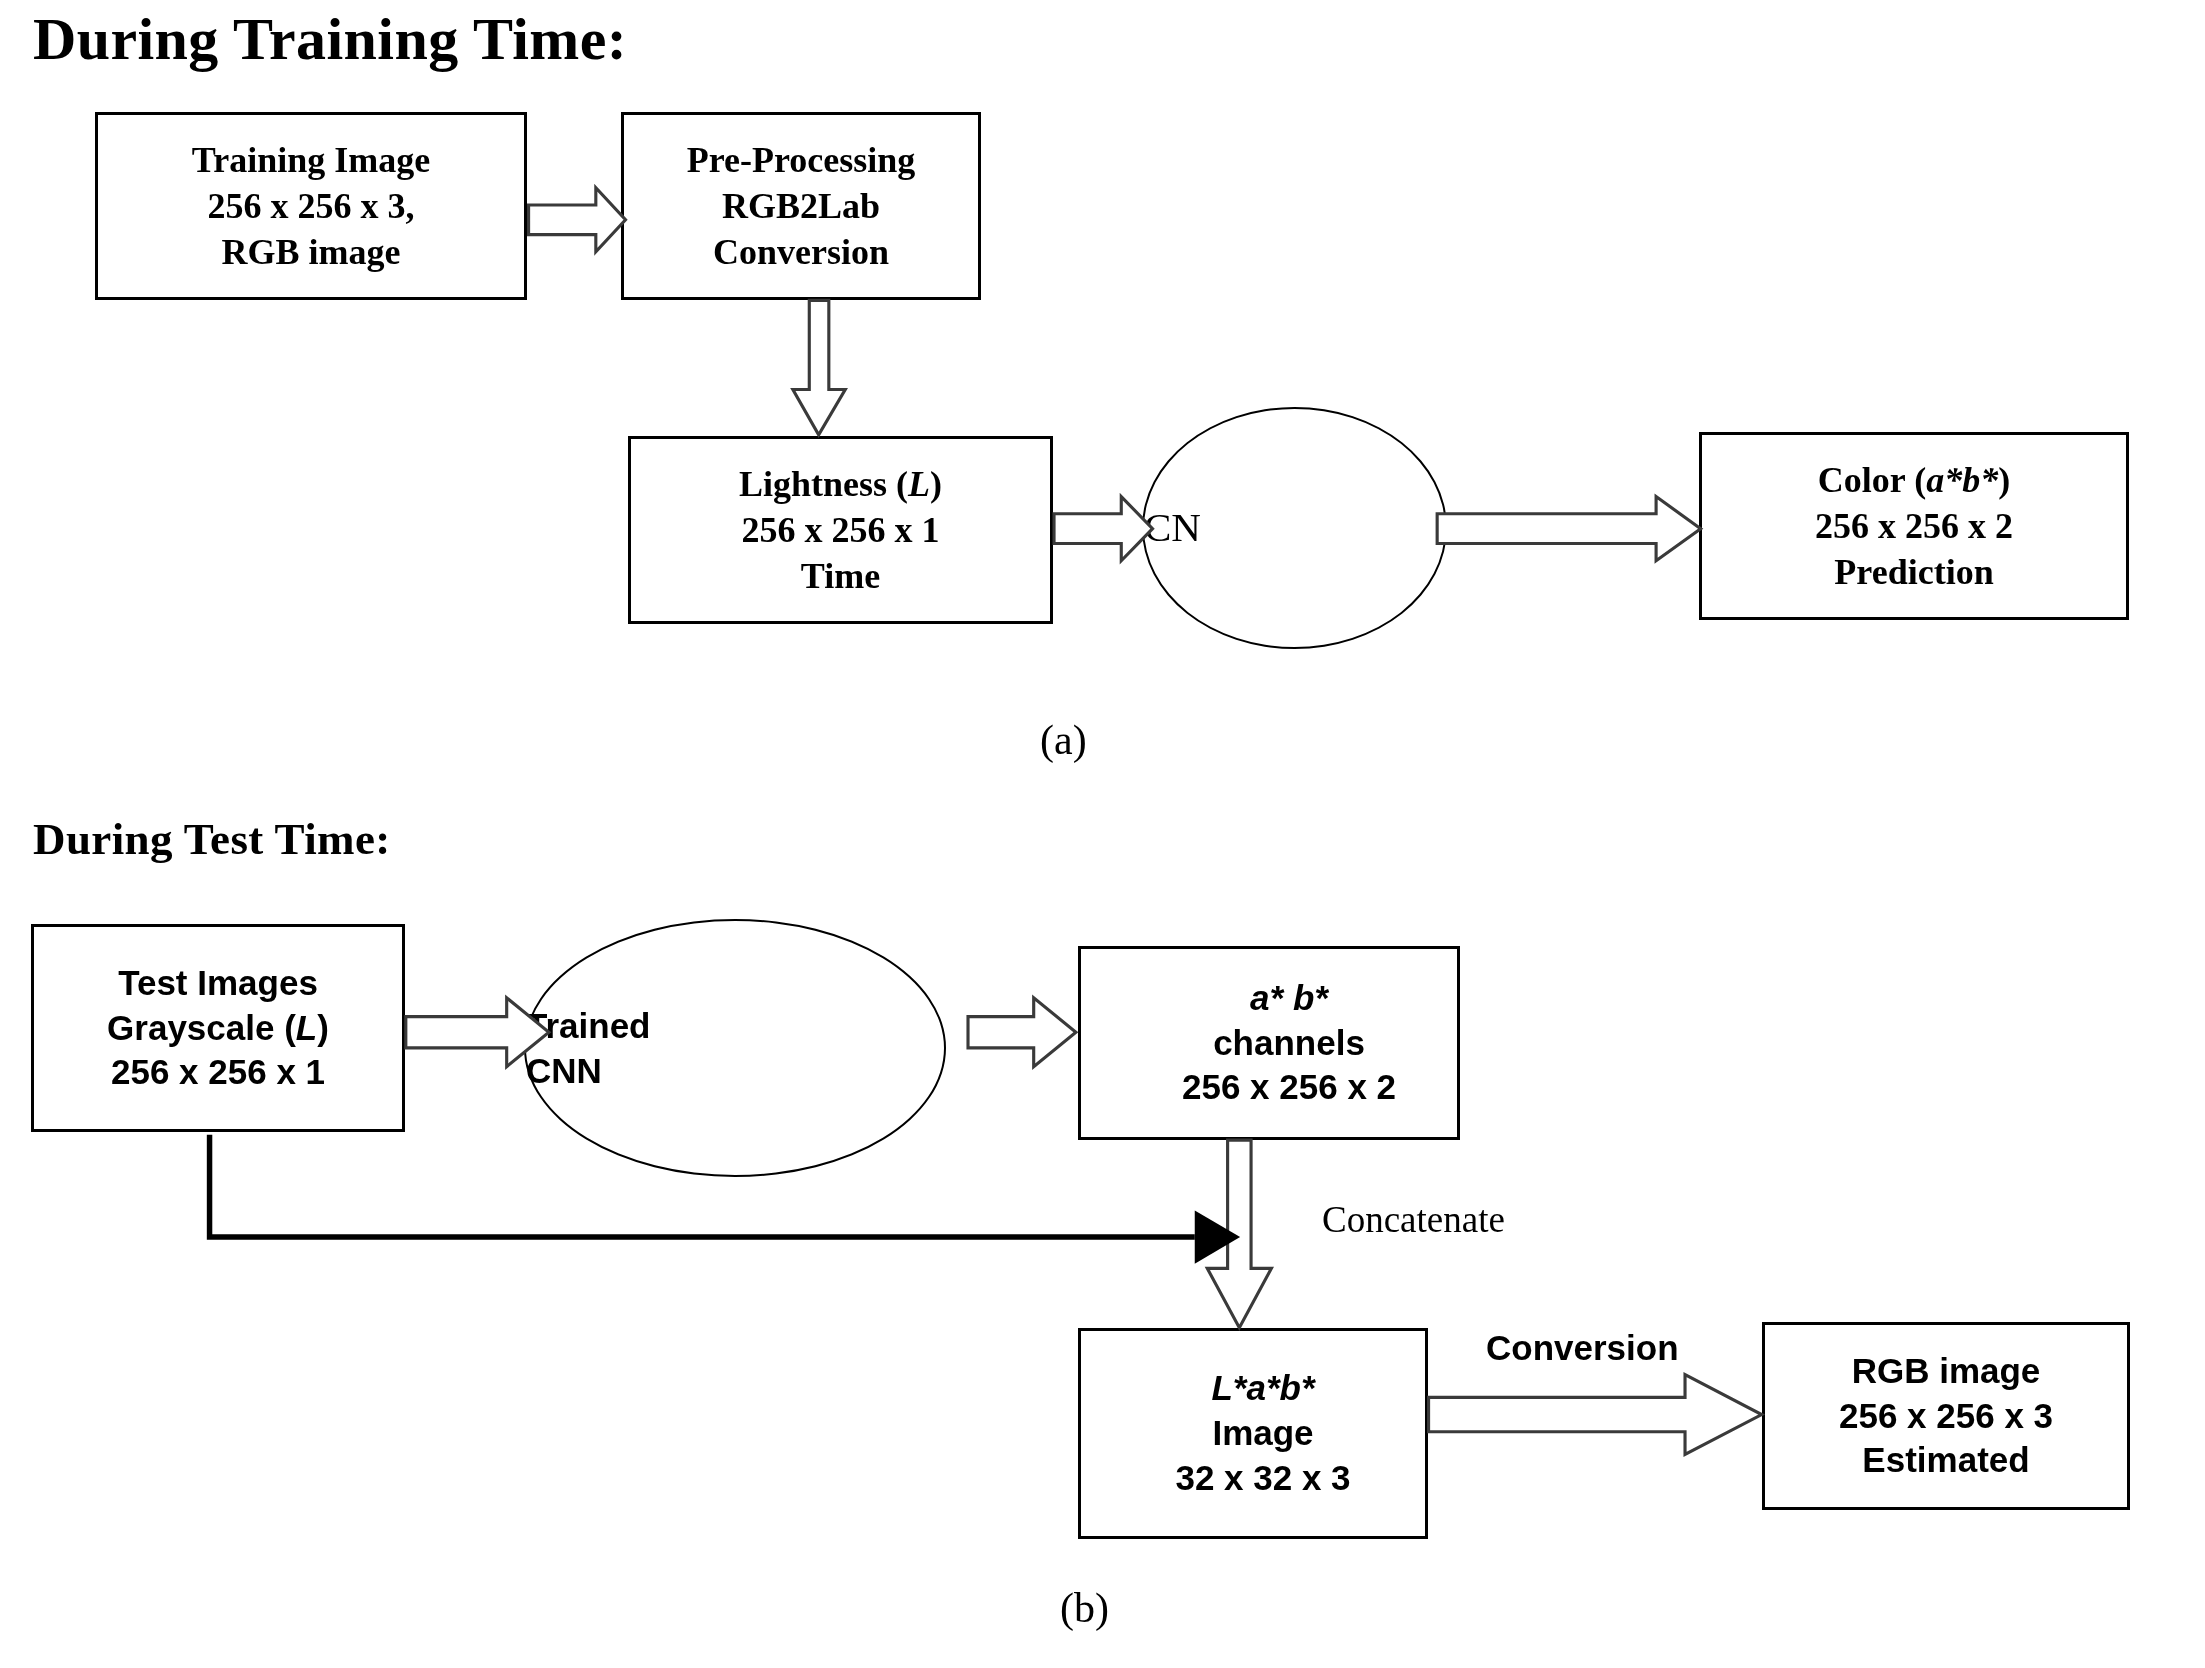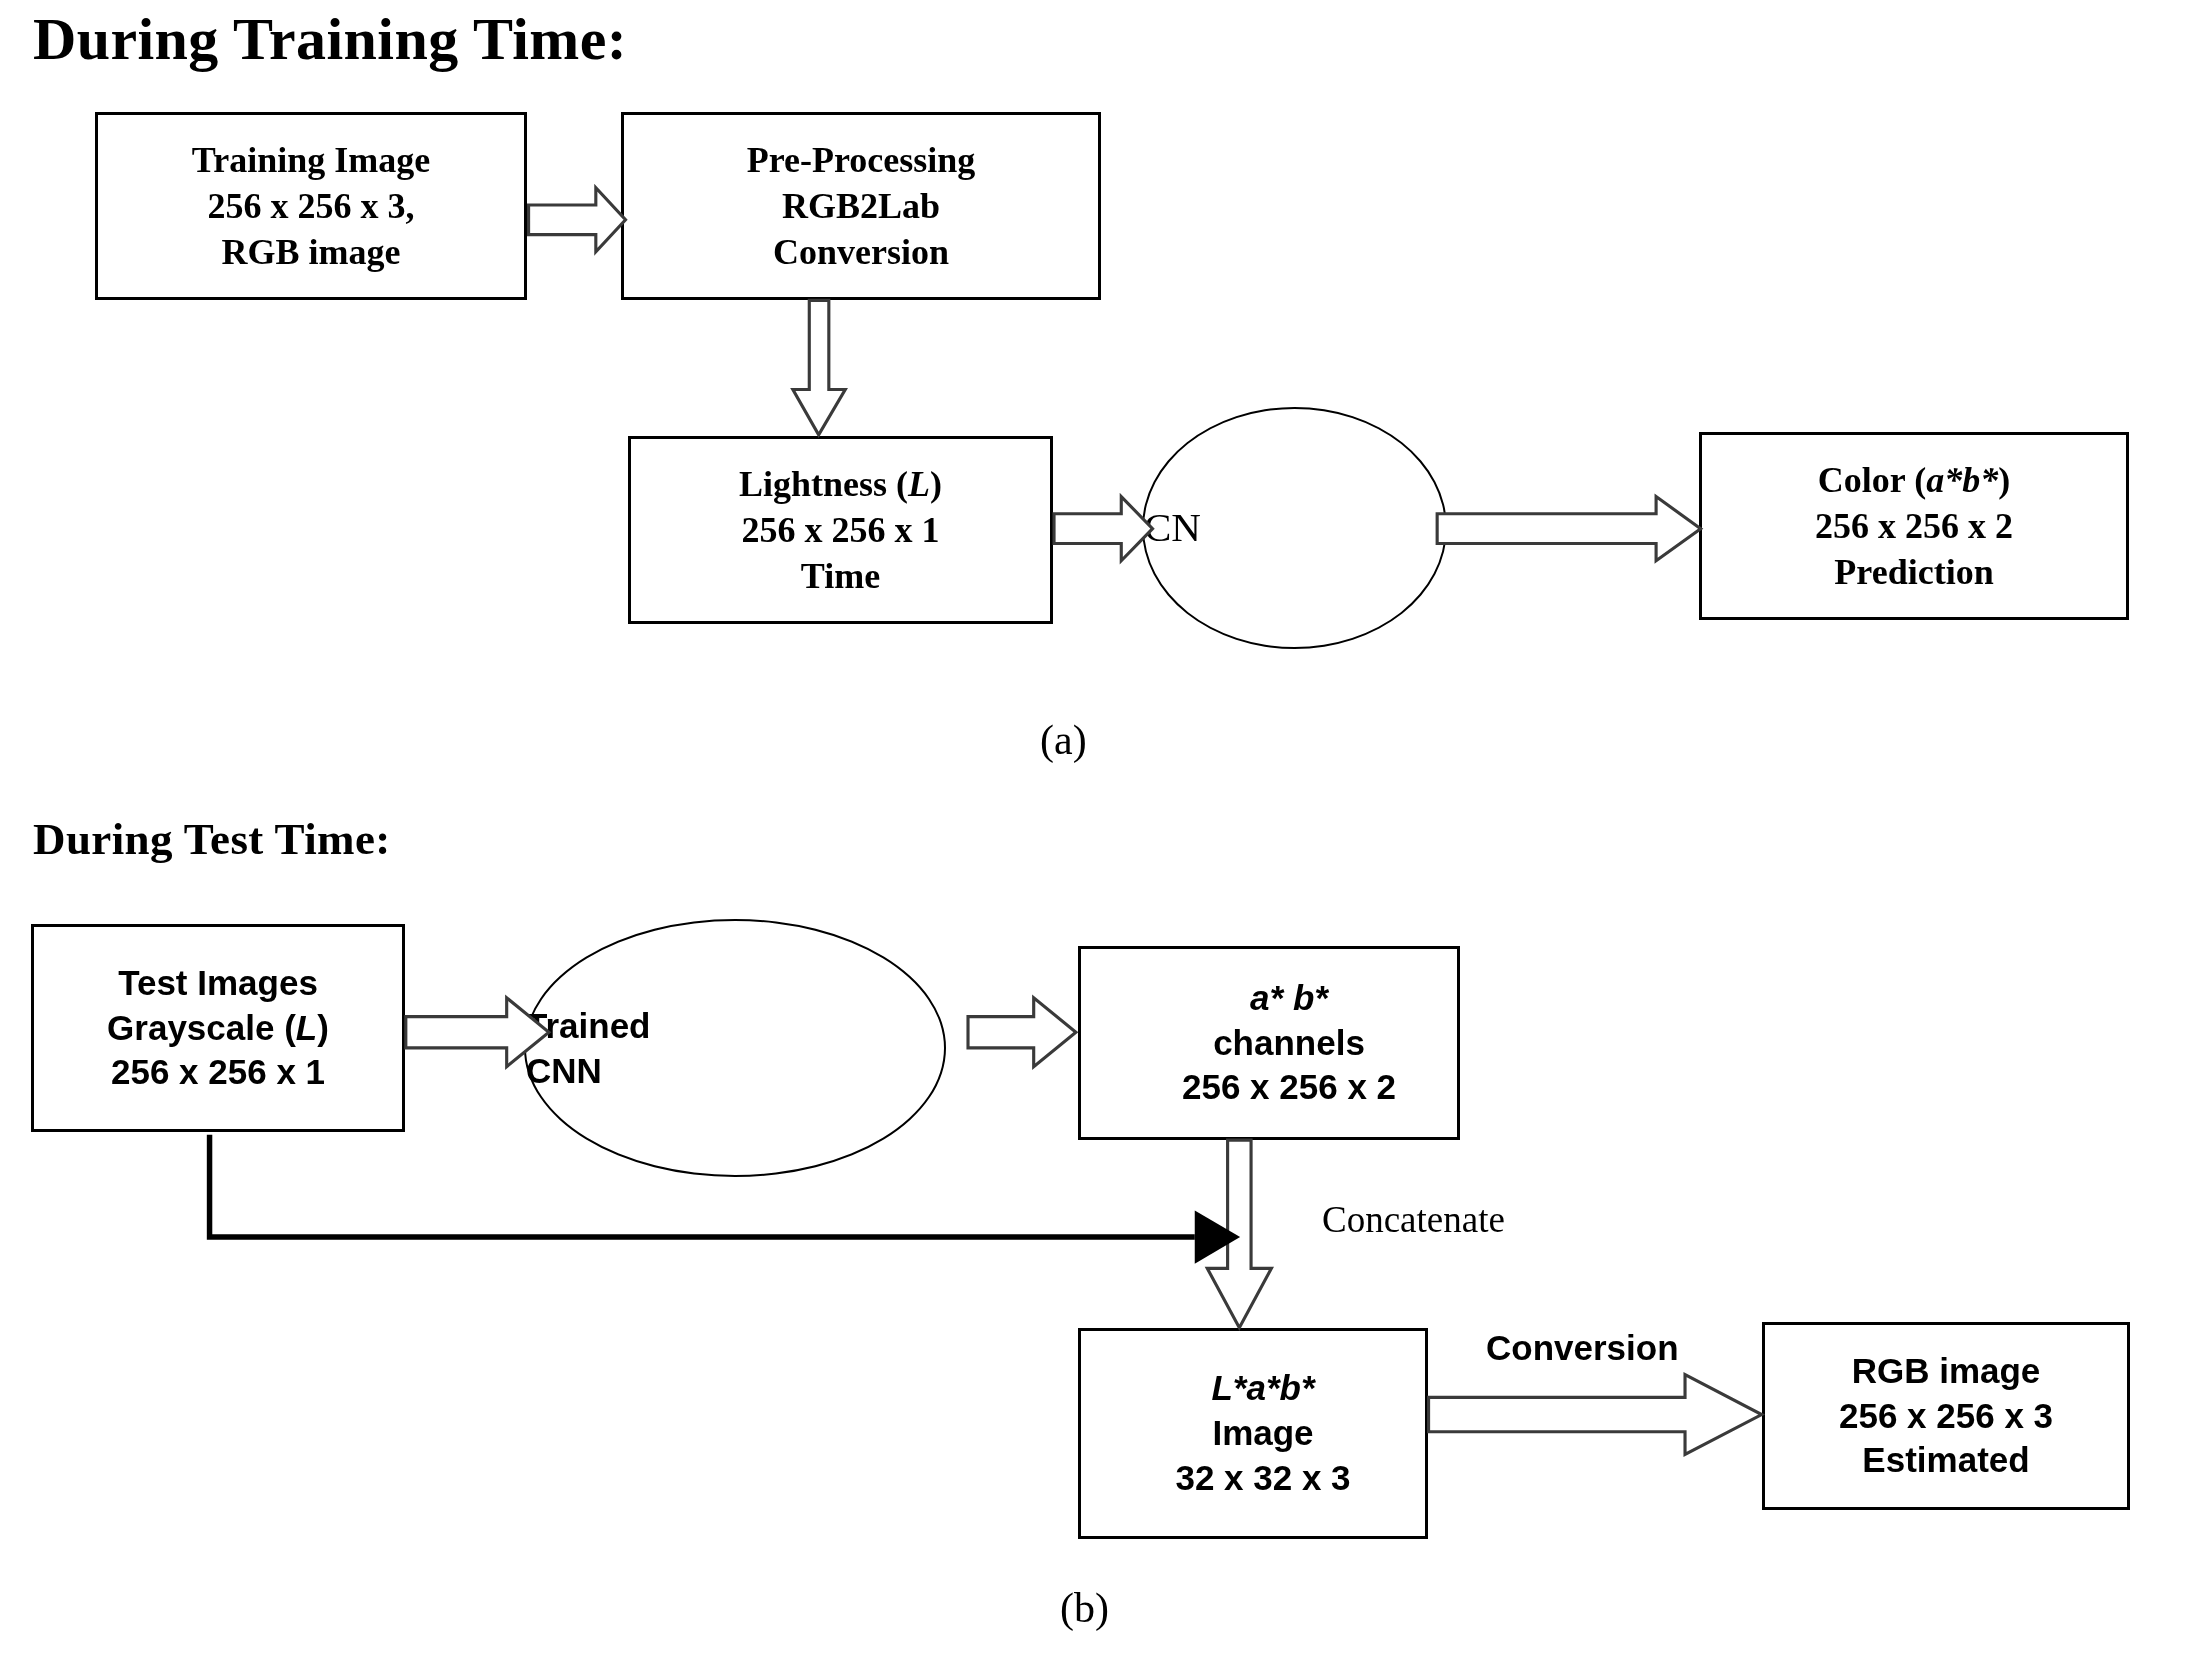--- a/index.html
+++ b/index.html
@@ -85,21 +85,21 @@
 <div id="stage">
 
   <div class="section-title" style="left:33px; top:4.7px; font-size:60px;">During Training Time:</div>
 
   <div class="node serif-node" style="left:95px; top:112px; width:432px; height:188px;">
     <span class="ln">Training Image</span>
     <span class="ln">256 x 256 x 3,</span>
     <span class="ln">RGB image</span>
   </div>
 
-  <div class="node serif-node" style="left:621px; top:112px; width:480px; height:188px;">
+  <div class="node serif-node" style="left:621px; top:112px; width:360px; height:188px;">
     <span class="ln">Pre-Processing</span>
     <span class="ln">RGB2Lab</span>
     <span class="ln">Conversion</span>
   </div>
 
   <div class="node serif-node" style="left:628px; top:436px; width:425px; height:188px;">
     <span class="ln">Lightness (<span class="it">L</span>)</span>
     <span class="ln">256 x 256 x 1</span>
     <span class="ln">Time</span>
   </div>

